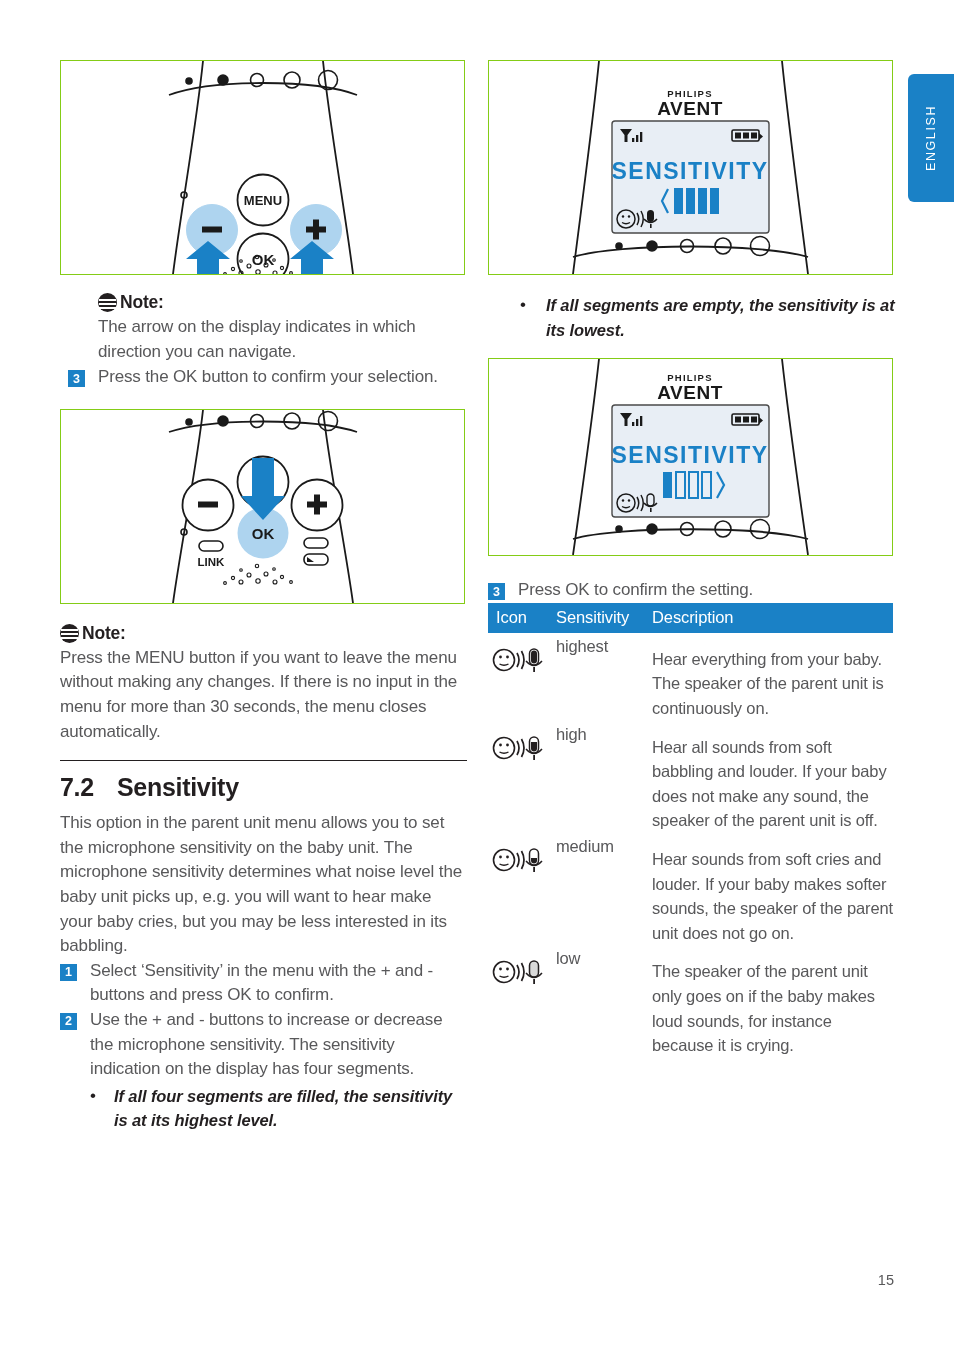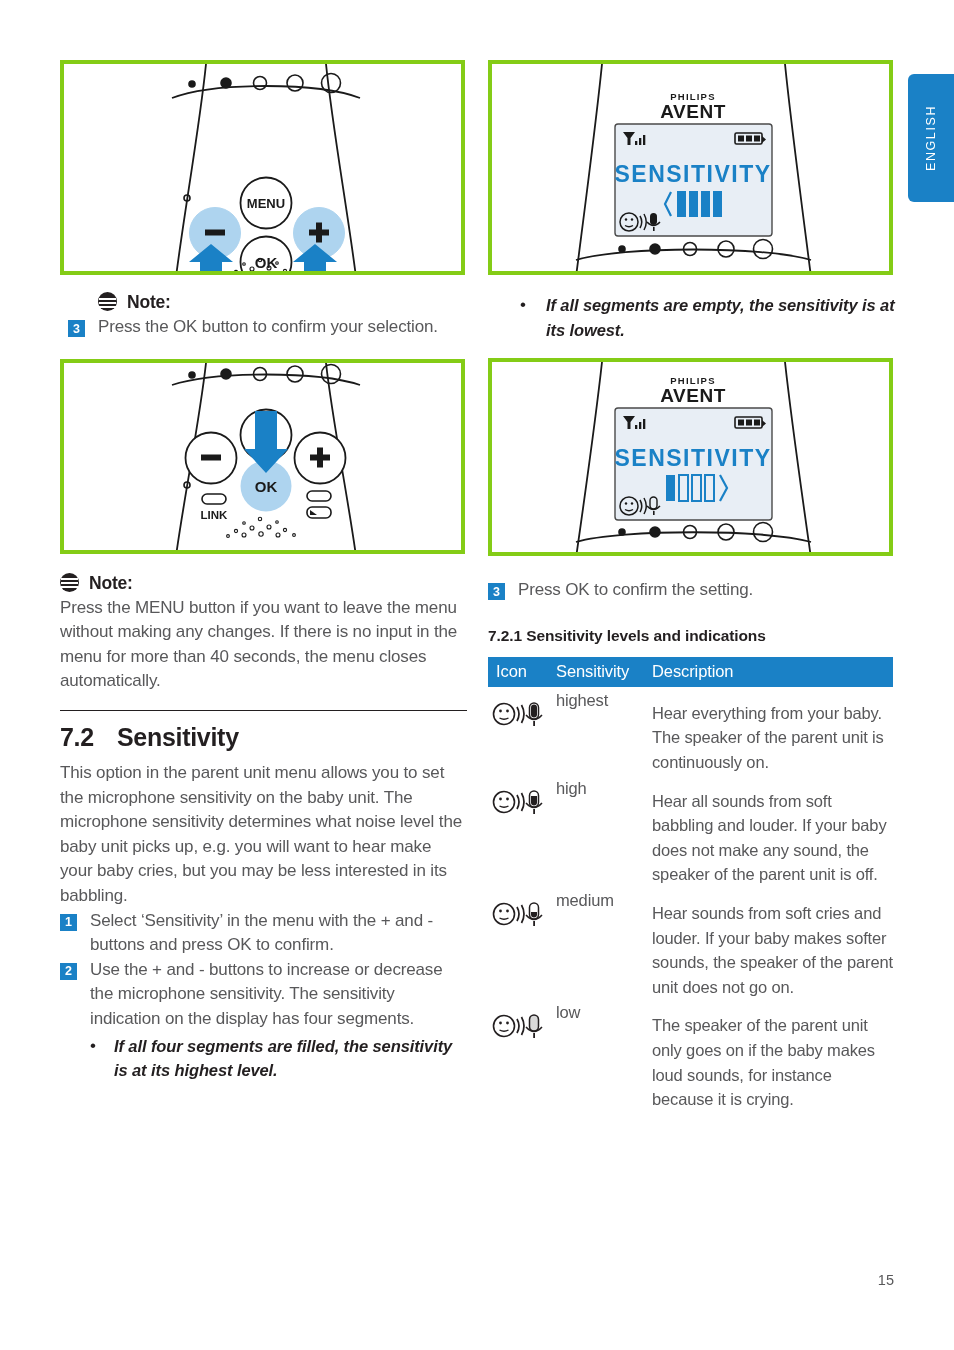--- a/index.html
+++ b/index.html
@@ -32,34 +32,34 @@
     white-space: nowrap;
   }
 
   
   .col { position: absolute; width: 407px; }
   .col-left  { left: 60px;  top: 60px; }
   .col-right { left: 488px; top: 60px; }
 
   
   .figure {
-    border: 4px solid #84cc16;
+    border: 1px solid #84cc16;
     background: #ffffff;
     position: relative;
     overflow: hidden;
   }
   .fig-a { width: 405px; height: 215px; }
   .fig-b { width: 405px; height: 195px; }
 
   
   .figure svg { display: block; }
 
   
   .note-head {
-    display: flex; align-items: flex-start; gap: 10px;
+    display: flex; align-items: center; gap: 3px;
     margin-bottom: 2px;
   }
   .note-icon {
     width: 19px; height: 19px; border-radius: 50%;
     background: #231f20;
     position: relative; flex: none;
   }
   .note-icon i {
     position: absolute; left: 1px; width: 17px; height: 2px;
     background: #ffffff; display: block;
@@ -204,20 +204,21 @@
 
     <div class="note-block" style="margin-top:17px;">
       <div class="note-head" style="padding-left:38px;">
         <span class="note-icon">
             <i class="l1"></i>
             <i class="l2"></i>
             <i class="l3"></i>
           </span>
         <span class="note-title">Note:</span>
       </div>
+      <div class="body-text">The arrow on the display indicates in which direction you can navigate.</div>
     </div>
 
     <div class="step" style="margin-top:1px;">
       <span class="step-num indent-l">3</span>
       <span class="step-text">Press the OK button to confirm your selection.</span>
     </div>
 
     <div class="figure fig-b" style="margin-top:19px;">
       <svg width="403" height="193" viewBox="0 0 403 193">
         <g fill="none" stroke="#1a1a1a" stroke-width="1.8">
@@ -274,21 +275,21 @@
 
     <div class="note-block flush" style="margin-top:19px;">
       <div class="note-head">
         <span class="note-icon">
             <i class="l1"></i>
             <i class="l2"></i>
             <i class="l3"></i>
           </span>
         <span class="note-title">Note:</span>
       </div>
-      <div class="body-text">Press the MENU button if you want to leave the menu without making any changes. If there is no input in the menu for more than 40 seconds, the menu closes automatically.</div>
+      <div class="body-text">Press the MENU button if you want to leave the menu without making any changes. If there is no input in the menu for more than 30 seconds, the menu closes automatically.</div>
     </div>
 
     <div class="rule"></div>
 
     <h2 class="h2">
       <span class="num">7.2</span><span>Sensitivity</span>
     </h2>
 
     <div class="body-text">This option in the parent unit menu allows you to set the microphone sensitivity on the baby unit. The microphone sensitivity determines what noise level the baby unit picks up, e.g. you will want to hear make your baby cries, but you may be less interested in its babbling.</div>
 
@@ -427,21 +428,20 @@
           <circle cx="271" cy="170" r="9.5"></circle>
         </g>
       </svg>
     </div>
 
     <div class="step" style="margin-top:22px;">
       <span class="step-num">3</span>
       <span class="step-text">Press OK to confirm the setting.</span>
     </div>
 
-    <h3 class="h3">7.2.1 Sensitivity levels and indications</h3>
 
     <table class="levels">
       <thead>
         <tr>
           <th class="c-icon">Icon</th>
           <th class="c-sens">Sensitivity</th>
           <th class="c-desc">Description</th>
         </tr>
       </thead>
       <tbody>

